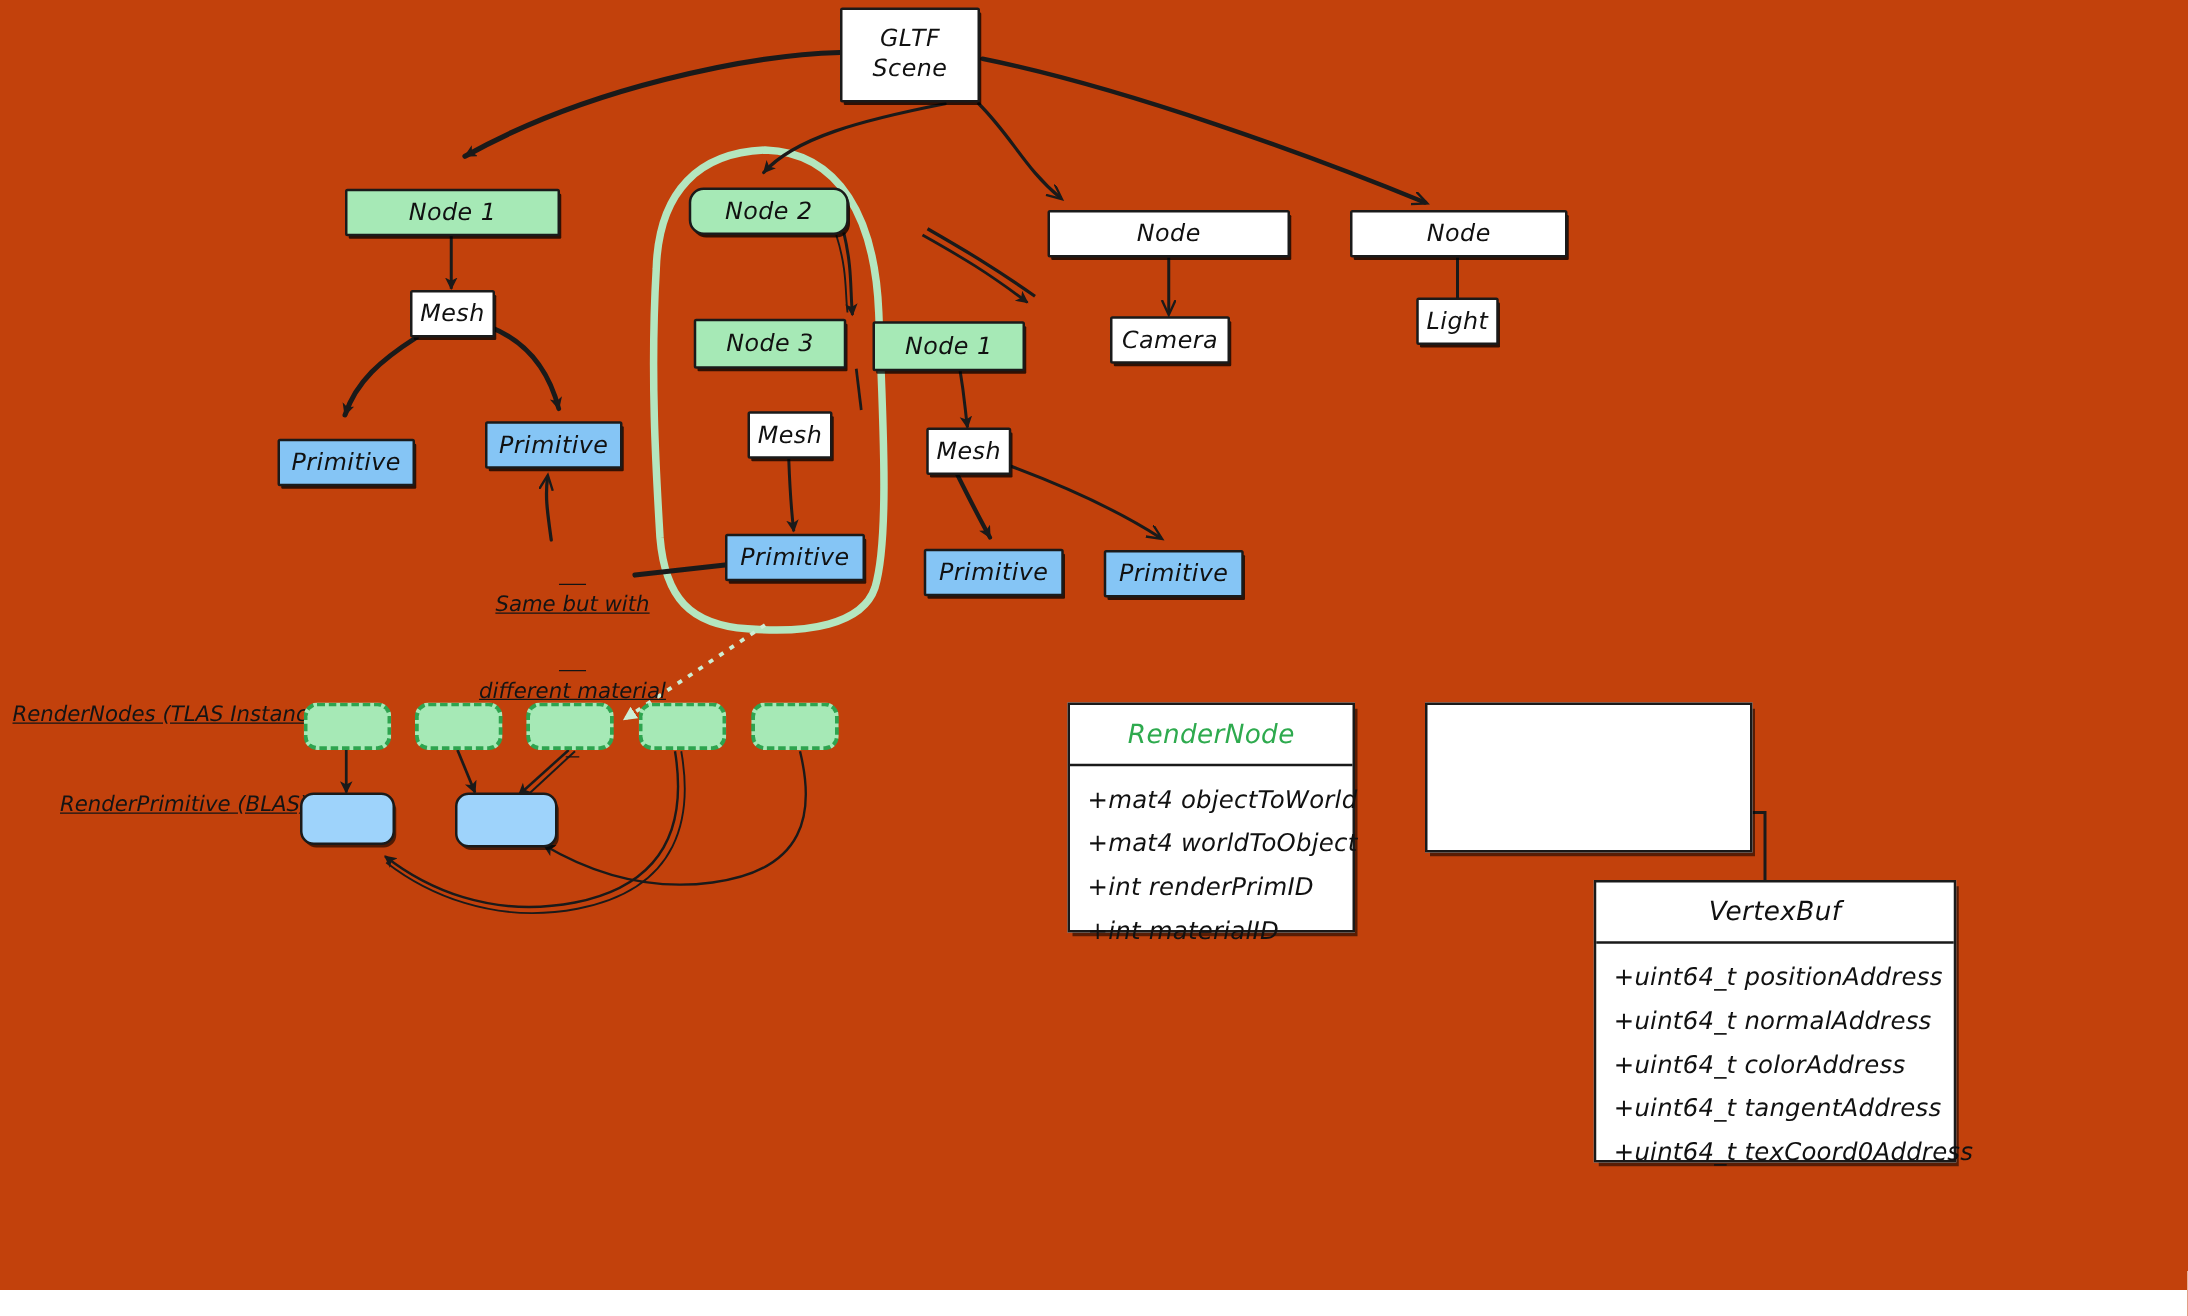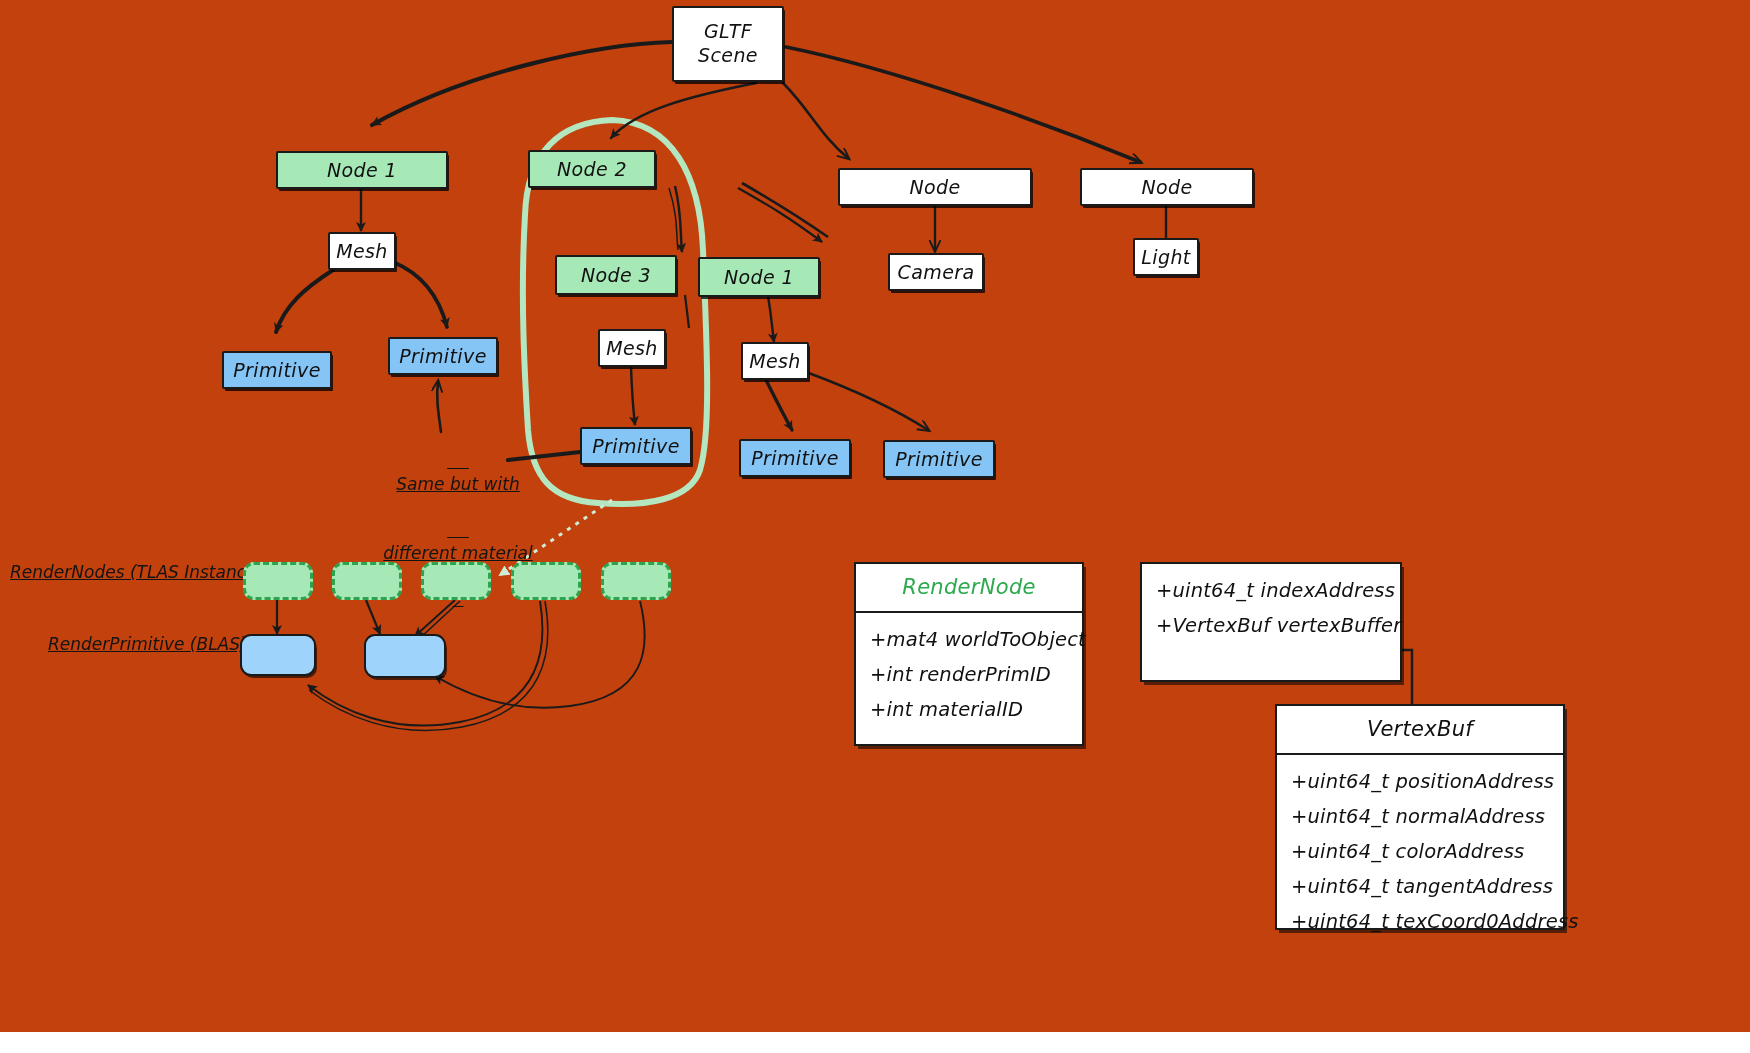--- a/index.html
+++ b/index.html
@@ -199,21 +199,21 @@
   </div>
 
   <div class="node-box blue" style="left:222px; top:351px; width:110px; height:38px;">
     <span>Primitive</span>
   </div>
 
   <div class="node-box blue" style="left:388px; top:337px; width:110px; height:38px;">
     <span>Primitive</span>
   </div>
 
-  <div class="node-box green" style="left:528px; top:150px; width:128px; height:38px;">
+  <div class="node-box green" style="left:551px; top:150px; width:128px; height:38px;border-radius:12px;">
     <span>Node 2</span>
   </div>
 
   <div class="node-box green" style="left:555px; top:255px; width:122px; height:40px;">
     <span>Node 3</span>
   </div>
 
   <div class="node-box plain" style="left:598px; top:329px; width:68px; height:38px;">
     <span>Mesh</span>
   </div>
@@ -268,31 +268,28 @@
   <div class="render-slot" style="left:421px; top:562px; width:70px; height:38px;"></div>
   <div class="render-slot" style="left:511px; top:562px; width:70px; height:38px;"></div>
   <div class="render-slot" style="left:601px; top:562px; width:70px; height:38px;"></div>
 
   <div class="blas-slot" style="left:240px; top:634px; width:76px; height:42px;"></div>
   <div class="blas-slot" style="left:364px; top:634px; width:82px; height:44px;"></div>
 
   <div class="uml" style="left:834px; top:562px; width:230px; height:184px;">
     <div class="uml-title" style="color:#2eaa4e;">RenderNode</div>
     <div class="uml-body">
+      <div class="uml-row">+mat4 objectToWorld</div>
       <div class="uml-row">+mat4 worldToObject</div>
       <div class="uml-row">+int renderPrimID</div>
       <div class="uml-row">+int materialID</div>
     </div>
   </div>
 
   <div class="uml" style="left:1120px; top:562px; width:262px; height:120px;">
-    <div class="uml-body">
-      <div class="uml-row">+uint64_t indexAddress</div>
-      <div class="uml-row">+VertexBuf vertexBuffer</div>
-    </div>
   </div>
 
   <div class="uml" style="left:1255px; top:704px; width:290px; height:226px;">
     <div class="uml-title" style="color:#111111;">VertexBuf</div>
     <div class="uml-body">
       <div class="uml-row">+uint64_t positionAddress</div>
       <div class="uml-row">+uint64_t normalAddress</div>
       <div class="uml-row">+uint64_t colorAddress</div>
       <div class="uml-row">+uint64_t tangentAddress</div>
       <div class="uml-row">+uint64_t texCoord0Address</div>

